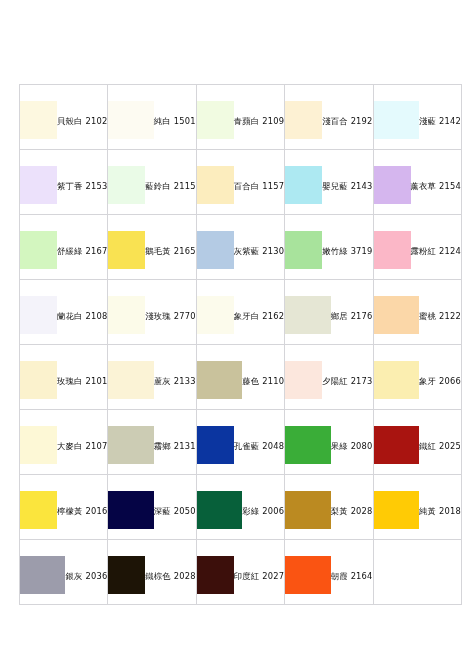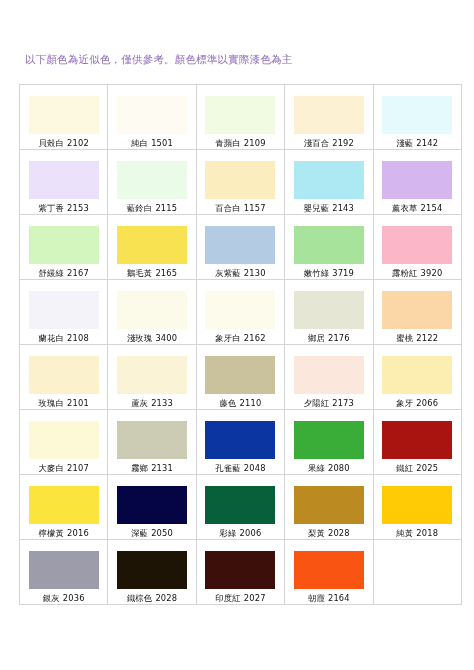--- a/index.html
+++ b/index.html
@@ -43,21 +43,21 @@
     height: 64px;
     border: 1px solid #d5d5d9;
     background: #ffffff;
     padding: 0;
     vertical-align: top;
   }
   .cell-inner {
     width: 100%;
     height: 100%;
     display: flex;
-    flex-direction: column;
+    flex-direction: row;
     align-items: center;
     justify-content: flex-end;
     box-sizing: border-box;
     padding-top: 5px;
   }
   .chip {
     width: 70px;
     height: 38px;
     border: 0;
     box-sizing: border-box;
@@ -76,21 +76,20 @@
   }
   td.empty .cell-inner {
     visibility: hidden;
   }
 </style>
 </head>
 <body>
 
 <div class="page">
 
-  <div class="notice">以下顏色為近似色，僅供參考。顏色標準以實際漆色為主</div>
 
   <table class="swatch-table">
     <tbody>
         <tr>
           <td>
             <div class="cell-inner">
               <div class="chip" style="background: rgb(253, 248, 224);"></div>
               <div class="chip-label"><span>貝殼白</span><span class="code">2102</span></div>
             </div>
           </td>
@@ -172,35 +171,35 @@
           </td>
           <td>
             <div class="cell-inner">
               <div class="chip" style="background: rgb(168, 227, 156);"></div>
               <div class="chip-label"><span>嫩竹綠</span><span class="code">3719</span></div>
             </div>
           </td>
           <td>
             <div class="cell-inner">
               <div class="chip" style="background: rgb(251, 183, 199);"></div>
-              <div class="chip-label"><span>露粉紅</span><span class="code">3920</span></div>
+              <div class="chip-label"><span>露粉紅</span><span class="code">2124</span></div>
             </div>
           </td>
         </tr>
         <tr>
           <td>
             <div class="cell-inner">
               <div class="chip" style="background: rgb(244, 243, 250);"></div>
               <div class="chip-label"><span>蘭花白</span><span class="code">2108</span></div>
             </div>
           </td>
           <td>
             <div class="cell-inner">
               <div class="chip" style="background: rgb(252, 251, 233);"></div>
-              <div class="chip-label"><span>淺玫瑰</span><span class="code">3400</span></div>
+              <div class="chip-label"><span>淺玫瑰</span><span class="code">2770</span></div>
             </div>
           </td>
           <td>
             <div class="cell-inner">
               <div class="chip" style="background: rgb(252, 251, 236);"></div>
               <div class="chip-label"><span>象牙白</span><span class="code">2162</span></div>
             </div>
           </td>
           <td>
             <div class="cell-inner">

